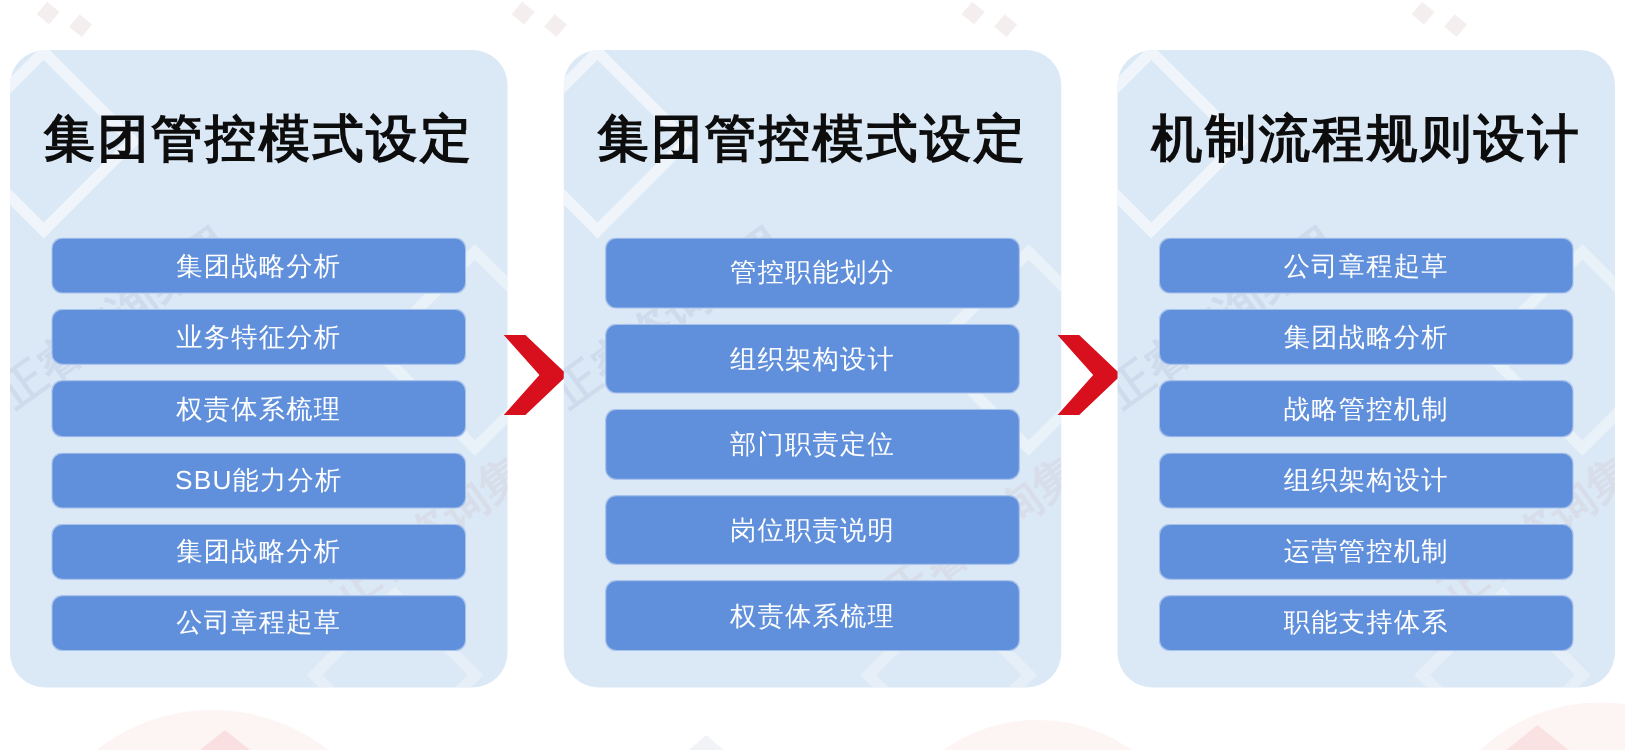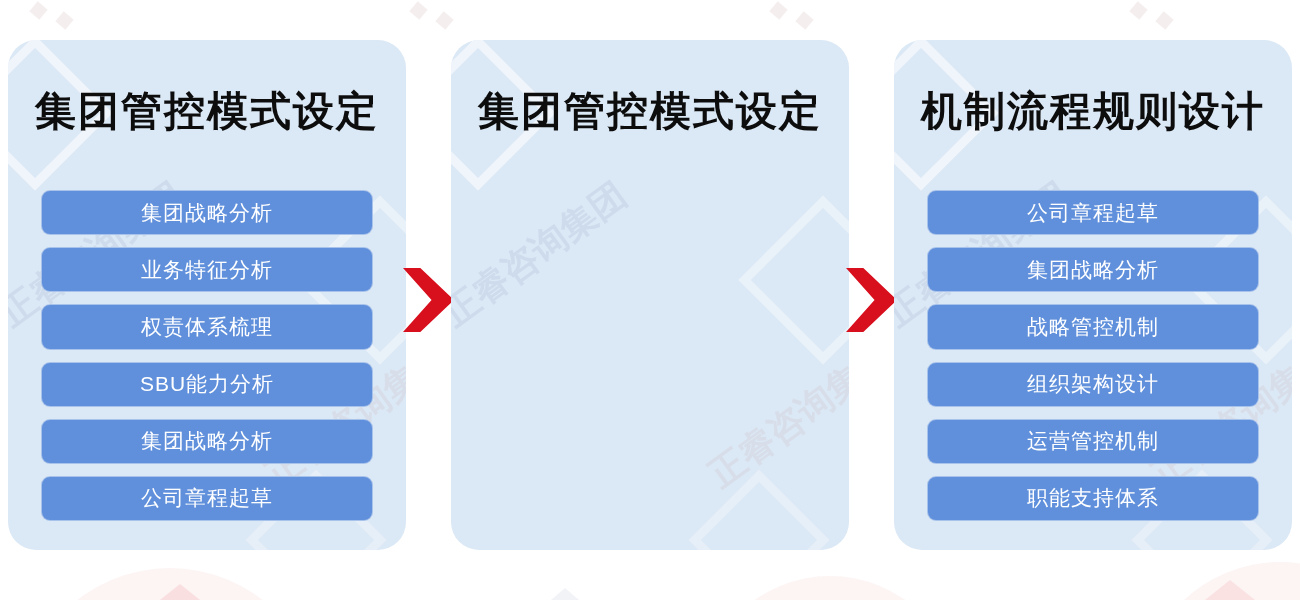--- a/index.html
+++ b/index.html
@@ -178,20 +178,27 @@
 
     <section class="panel">
       <div class="wm">
         <div class="wm-diamond d1"></div>
         <div class="wm-diamond d2"></div>
         <div class="wm-diamond d3"></div>
         <span class="wm-text t1">正睿咨询集团</span>
         <span class="wm-text t2">正睿咨询集团</span>
       </div>
       <h2 class="panel-title">集团管控模式设定</h2>
+      <div class="items">
+        <div class="item">管控职能划分</div>
+        <div class="item">组织架构设计</div>
+        <div class="item">部门职责定位</div>
+        <div class="item">岗位职责说明</div>
+        <div class="item">权责体系梳理</div>
+      </div>
     </section>
 
     <div class="arrow-wrap">
       <div class="arrow"></div>
     </div>
 
     <section class="panel">
       <div class="wm">
         <div class="wm-diamond d1"></div>
         <div class="wm-diamond d2"></div>

